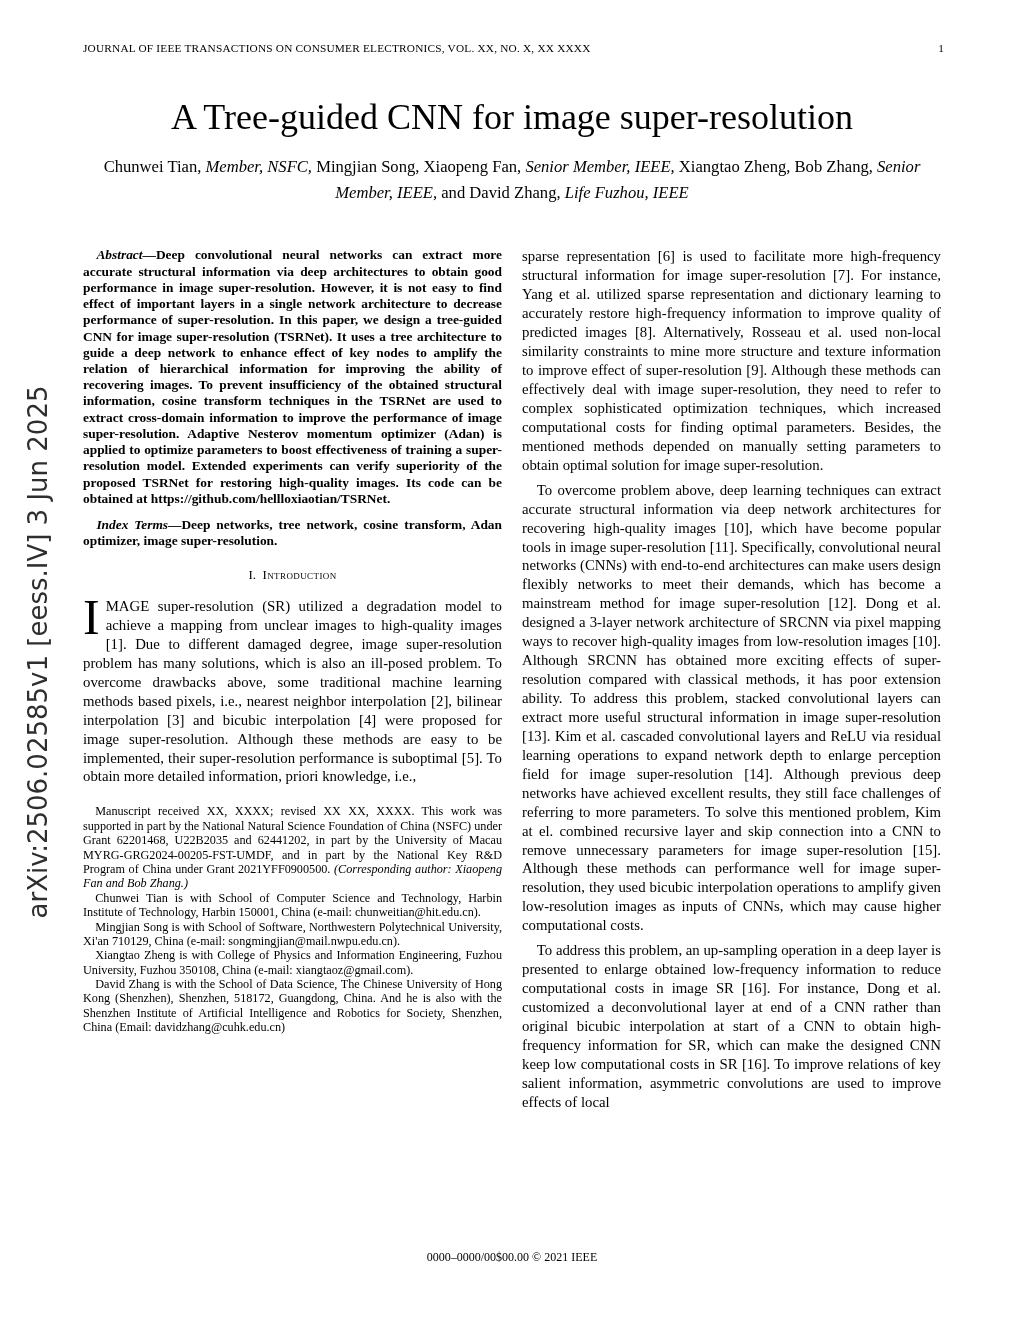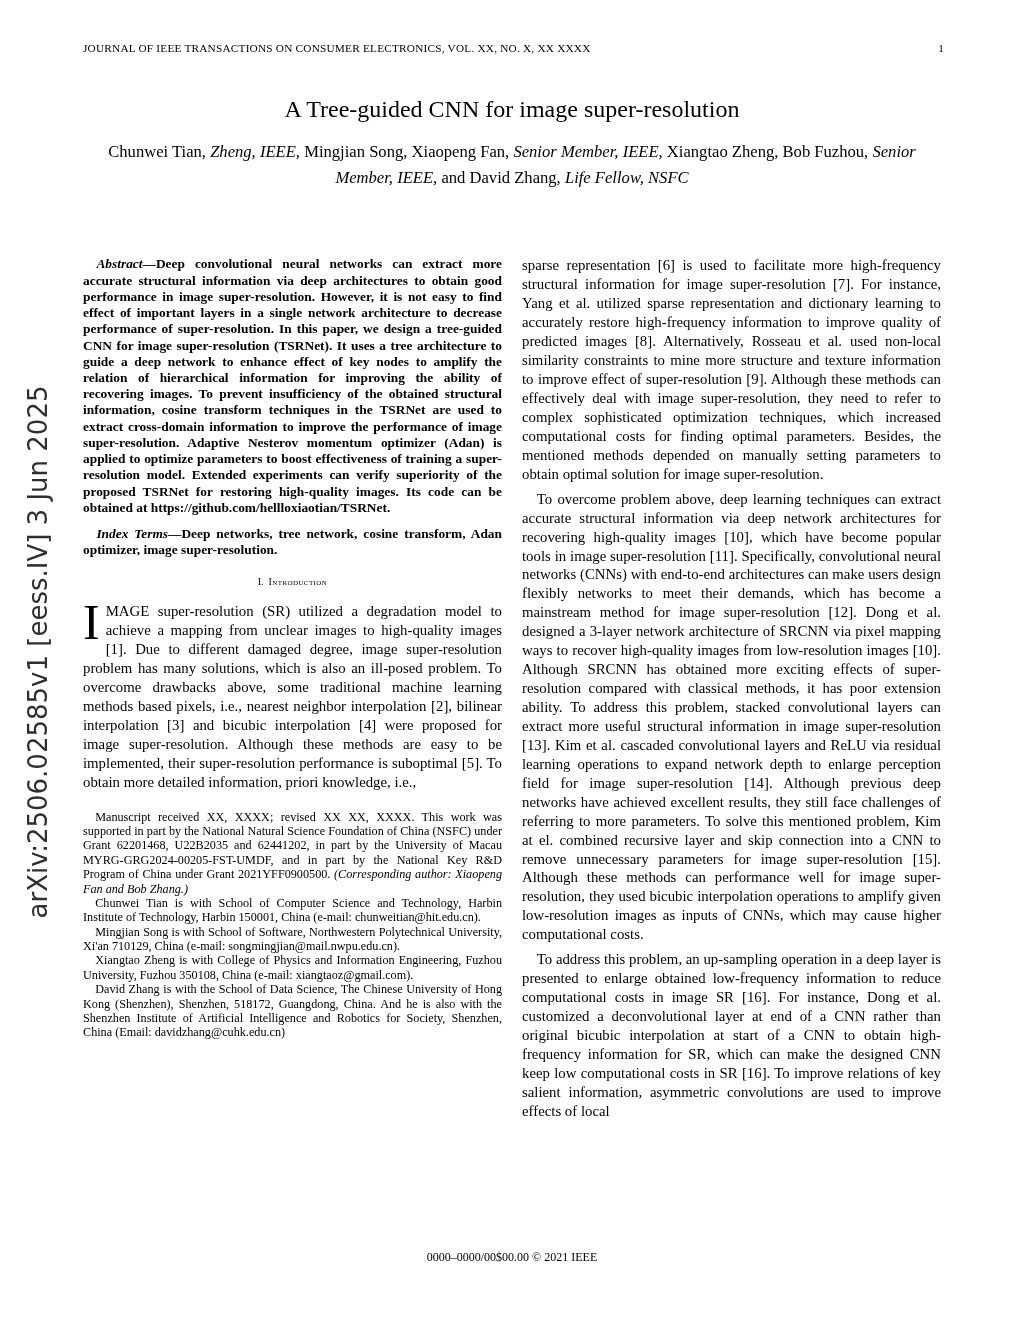--- a/index.html
+++ b/index.html
@@ -28,50 +28,50 @@
     transform: rotate(-90deg);
     font-size: 26px;
     color: #2e2e2e;
     text-align: center;
     font-family: "DejaVu Sans", sans-serif;
     white-space: nowrap;
   }
   .content { padding: 96px 83px 0 83px; }
   .paper-title {
     text-align: center;
-    font-size: 24px;
+    font-size: 36px;
     font-weight: normal;
     margin: 0;
   }
   .author-list {
     margin: 16px auto 0 auto;
     max-width: 830px;
     text-align: center;
     font-size: 16.6px;
     line-height: 1.55;
   }
   .it { font-style: italic; }
   .columns {
     display: flex;
     gap: 20px;
-    margin-top: 66px;
+    margin-top: 42px;
     text-align: justify;
   }
   .col { width: 419px; font-size: 14.8px; line-height: 1.28; }
   .abstract, .index-terms {
     font-weight: bold;
     font-size: 13.4px;
     line-height: 1.21;
     text-indent: 1em;
     margin: 0;
   }
   .index-terms { margin-top: 10px; }
   .section-heading {
     text-align: center;
-    font-size: 10px;
+    font-size: 13px;
     margin: 18px 0 13px 0;
     text-indent: 0;
   }
   .sc { font-variant: small-caps; letter-spacing: 0.4px; }
   .para { margin: 6px 0 0 0; text-indent: 1em; }
   .para.first { margin-top: 0; text-indent: 0; }
   .dropcap {
     float: left;
     font-size: 50px;
     line-height: 37px;
@@ -101,21 +101,21 @@
     <span>1</span>
   </div>
 
   <div class="arxiv-watermark">arXiv:2506.02585v1 [eess.IV] 3 Jun 2025</div>
 
   <div class="content">
 
     <h1 class="paper-title">A Tree-guided CNN for image super-resolution</h1>
 
     <div class="author-list">
-      <span>Chunwei Tian, </span><span class="it">Zheng, IEEE,</span><span> Mingjian Song, Xiaopeng Fan, </span><span class="it">Senior Member, IEEE,</span><span> Xiangtao Zheng, Bob Fuzhou, </span><span class="it">Senior Member, IEEE,</span><span> and David Zhang, </span><span class="it">Life Fellow, NSFC</span>
+      <span>Chunwei Tian, </span><span class="it">Member, NSFC,</span><span> Mingjian Song, Xiaopeng Fan, </span><span class="it">Senior Member, IEEE,</span><span> Xiangtao Zheng, Bob Zhang, </span><span class="it">Senior Member, IEEE,</span><span> and David Zhang, </span><span class="it">Life Fuzhou, IEEE</span>
     </div>
 
     <div class="columns">
 
       <div class="col">
 
         <p class="abstract">
           <span class="it">Abstract</span><span>—Deep convolutional neural networks can extract more accurate structural information via deep architectures to obtain good performance in image super-resolution. However, it is not easy to find effect of important layers in a single network architecture to decrease performance of super-resolution. In this paper, we design a tree-guided CNN for image super-resolution (TSRNet). It uses a tree architecture to guide a deep network to enhance effect of key nodes to amplify the relation of hierarchical information for improving the ability of recovering images. To prevent insufficiency of the obtained structural information, cosine transform techniques in the TSRNet are used to extract cross-domain information to improve the performance of image super-resolution. Adaptive Nesterov momentum optimizer (Adan) is applied to optimize parameters to boost effectiveness of training a super-resolution model. Extended experiments can verify superiority of the proposed TSRNet for restoring high-quality images. Its code can be obtained at </span><span class="url-link">https://github.com/hellloxiaotian/TSRNet</span><span>.</span>
         </p>
 

